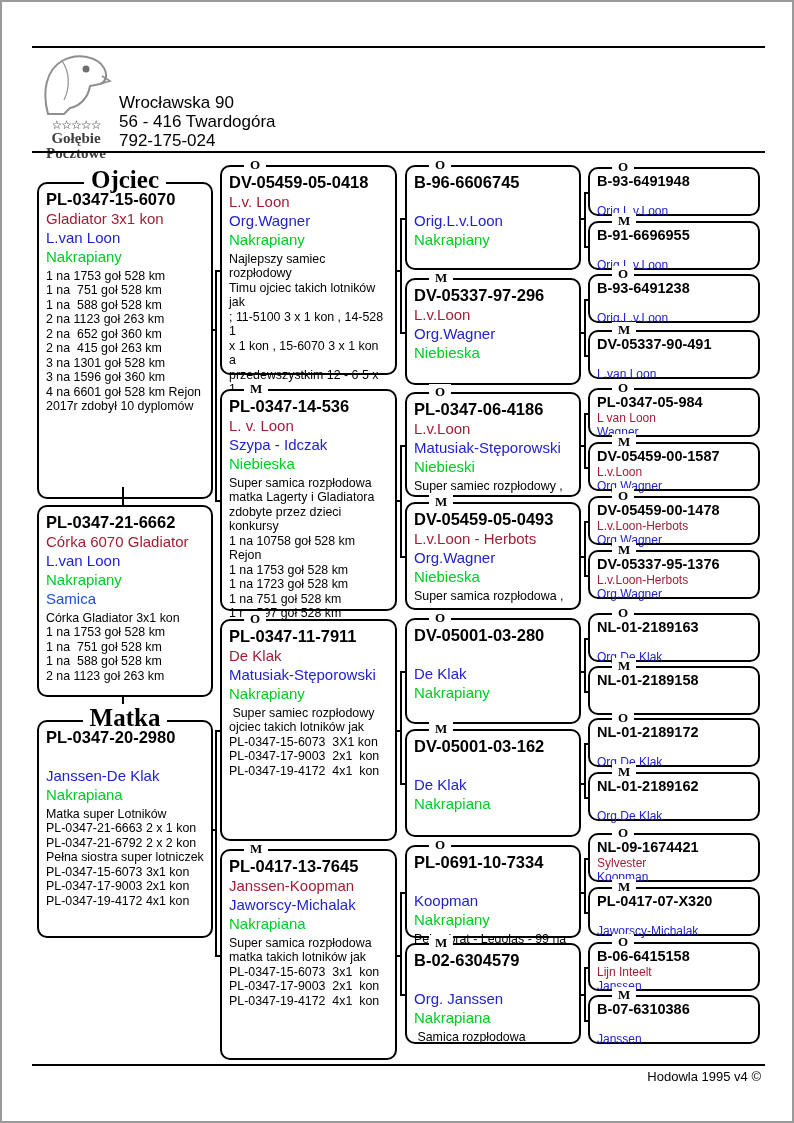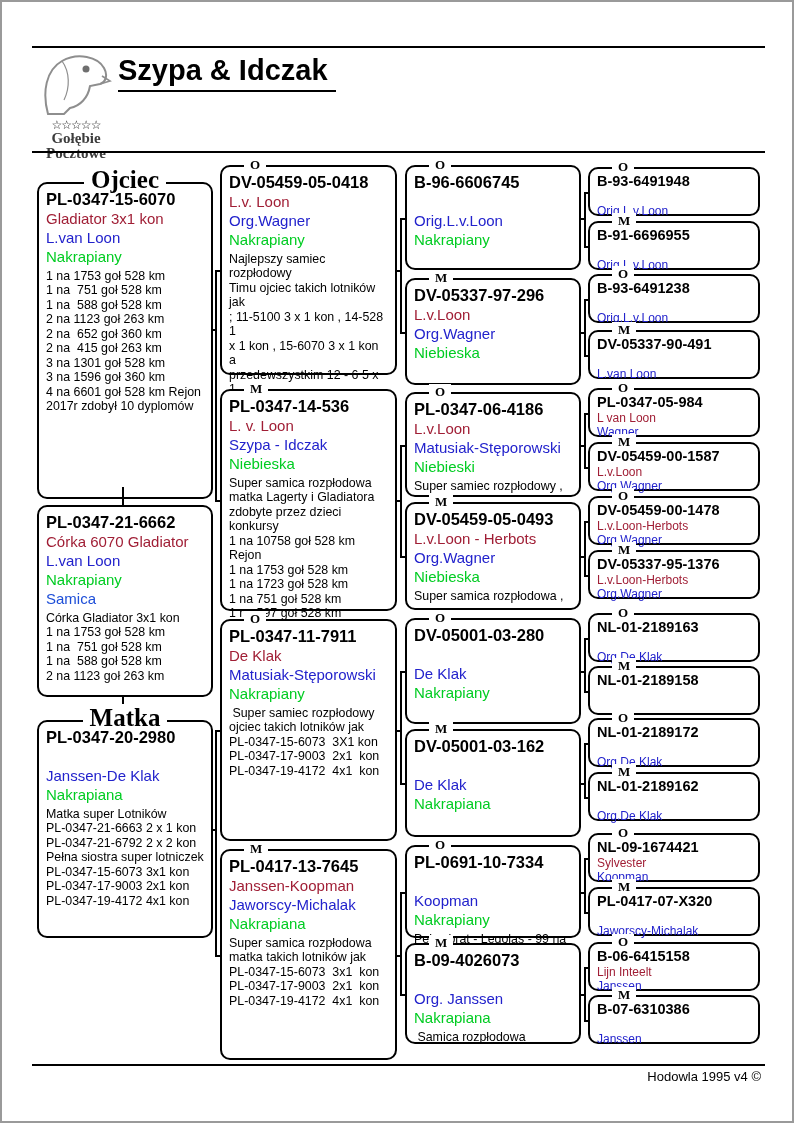--- a/index.html
+++ b/index.html
@@ -60,21 +60,25 @@
         <path d="M60,30 L70,27 L62,22" stroke-width="1.6"></path>
         <path d="M22,7 C30,18 30,34 24,46" stroke-width="1.2"></path>
       </g>
       <circle cx="46" cy="15" r="3.5" fill="#6f6f6f"></circle>
     </svg>
     <div class="stars">☆☆☆☆☆</div>
     <div class="ltxt">Gołębie</div>
     <div class="ltxt">Pocztowe</div>
   </div>
 
-  <div class="owner-name">Szypa &amp; Idczak</div>
+  <div class="owner-addr">
+    <div>Wrocławska 90</div>
+    <div>56 - 416  Twardogóra</div>
+    <div>792-175-024</div>
+  </div>
 
   <div class="hline" style="top:149px"></div>
 
   <div id="pedigree">
       <div class="pbox g1" style="left: 35px; top: 180px; width: 176px; height: 317px; overflow: visible;">
         <div class="gtitle t-big"><span>Ojciec</span></div>
         <div class="ring">PL-0347-15-6070</div>
         <div class="ln red">Gladiator 3x1 kon</div>
         <div class="ln blue">L.van Loon</div>
         <div class="ln green">Nakrapiany</div>
@@ -222,21 +226,21 @@
       <div class="pbox g3" style="left: 403px; top: 843px; width: 176px; height: 93px; overflow: visible;">
         <div class="sex">O</div>
         <div class="ring">PL-0691-10-7334</div>
         <div class="ln red"></div>
         <div class="ln blue">Koopman</div>
         <div class="ln green">Nakrapiany</div>
         <div class="notes">Pełny brat - Legolas - 99 na</div>
       </div>
       <div class="pbox g3" style="left: 403px; top: 941px; width: 176px; height: 101px; overflow: visible;">
         <div class="sex">M</div>
-        <div class="ring">B-09-4026073</div>
+        <div class="ring">B-02-6304579</div>
         <div class="ln red"></div>
         <div class="ln blue">Org. Janssen</div>
         <div class="ln green">Nakrapiana</div>
         <div class="notes"> Samica rozpłodowa</div>
       </div>
       <div class="pbox g4 g4box" style="left: 586px; top: 165px; width: 172px; height: 49px; overflow: visible;">
         <div class="sex">O</div>
         <div class="ring">B-93-6491948</div>
         <div class="ln red"></div>
         <div class="ln blue">Orig.L.v.Loon</div>

